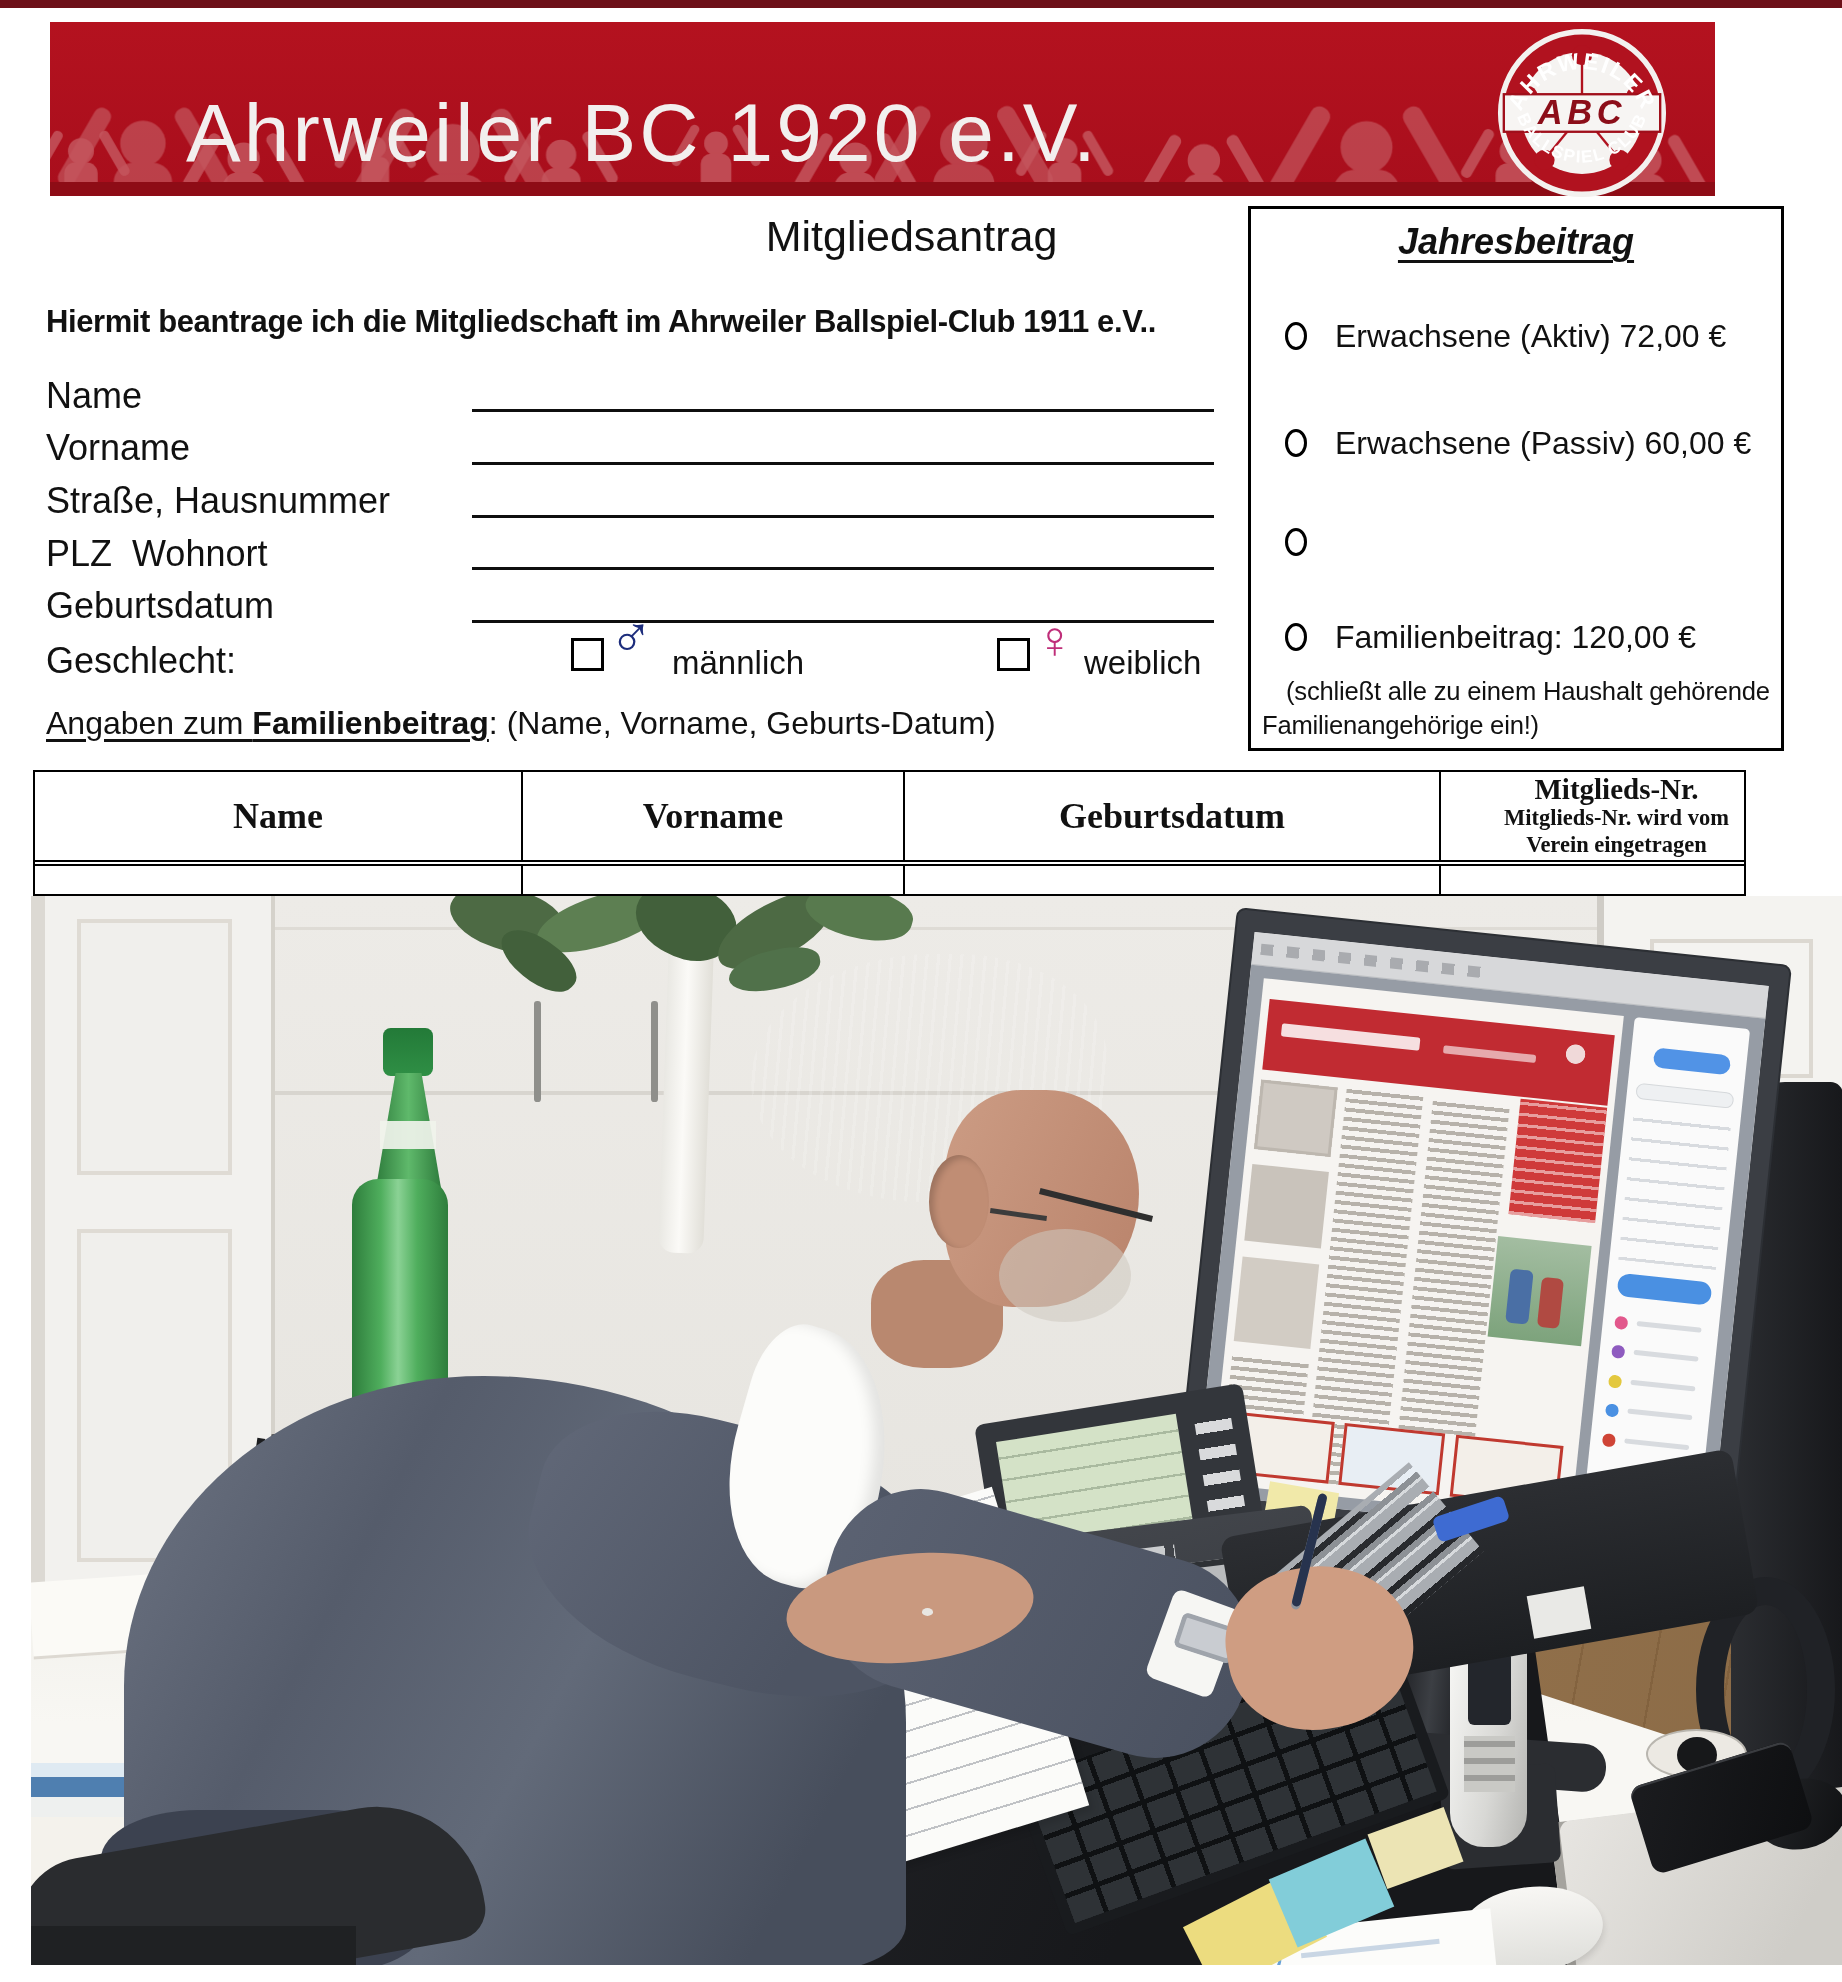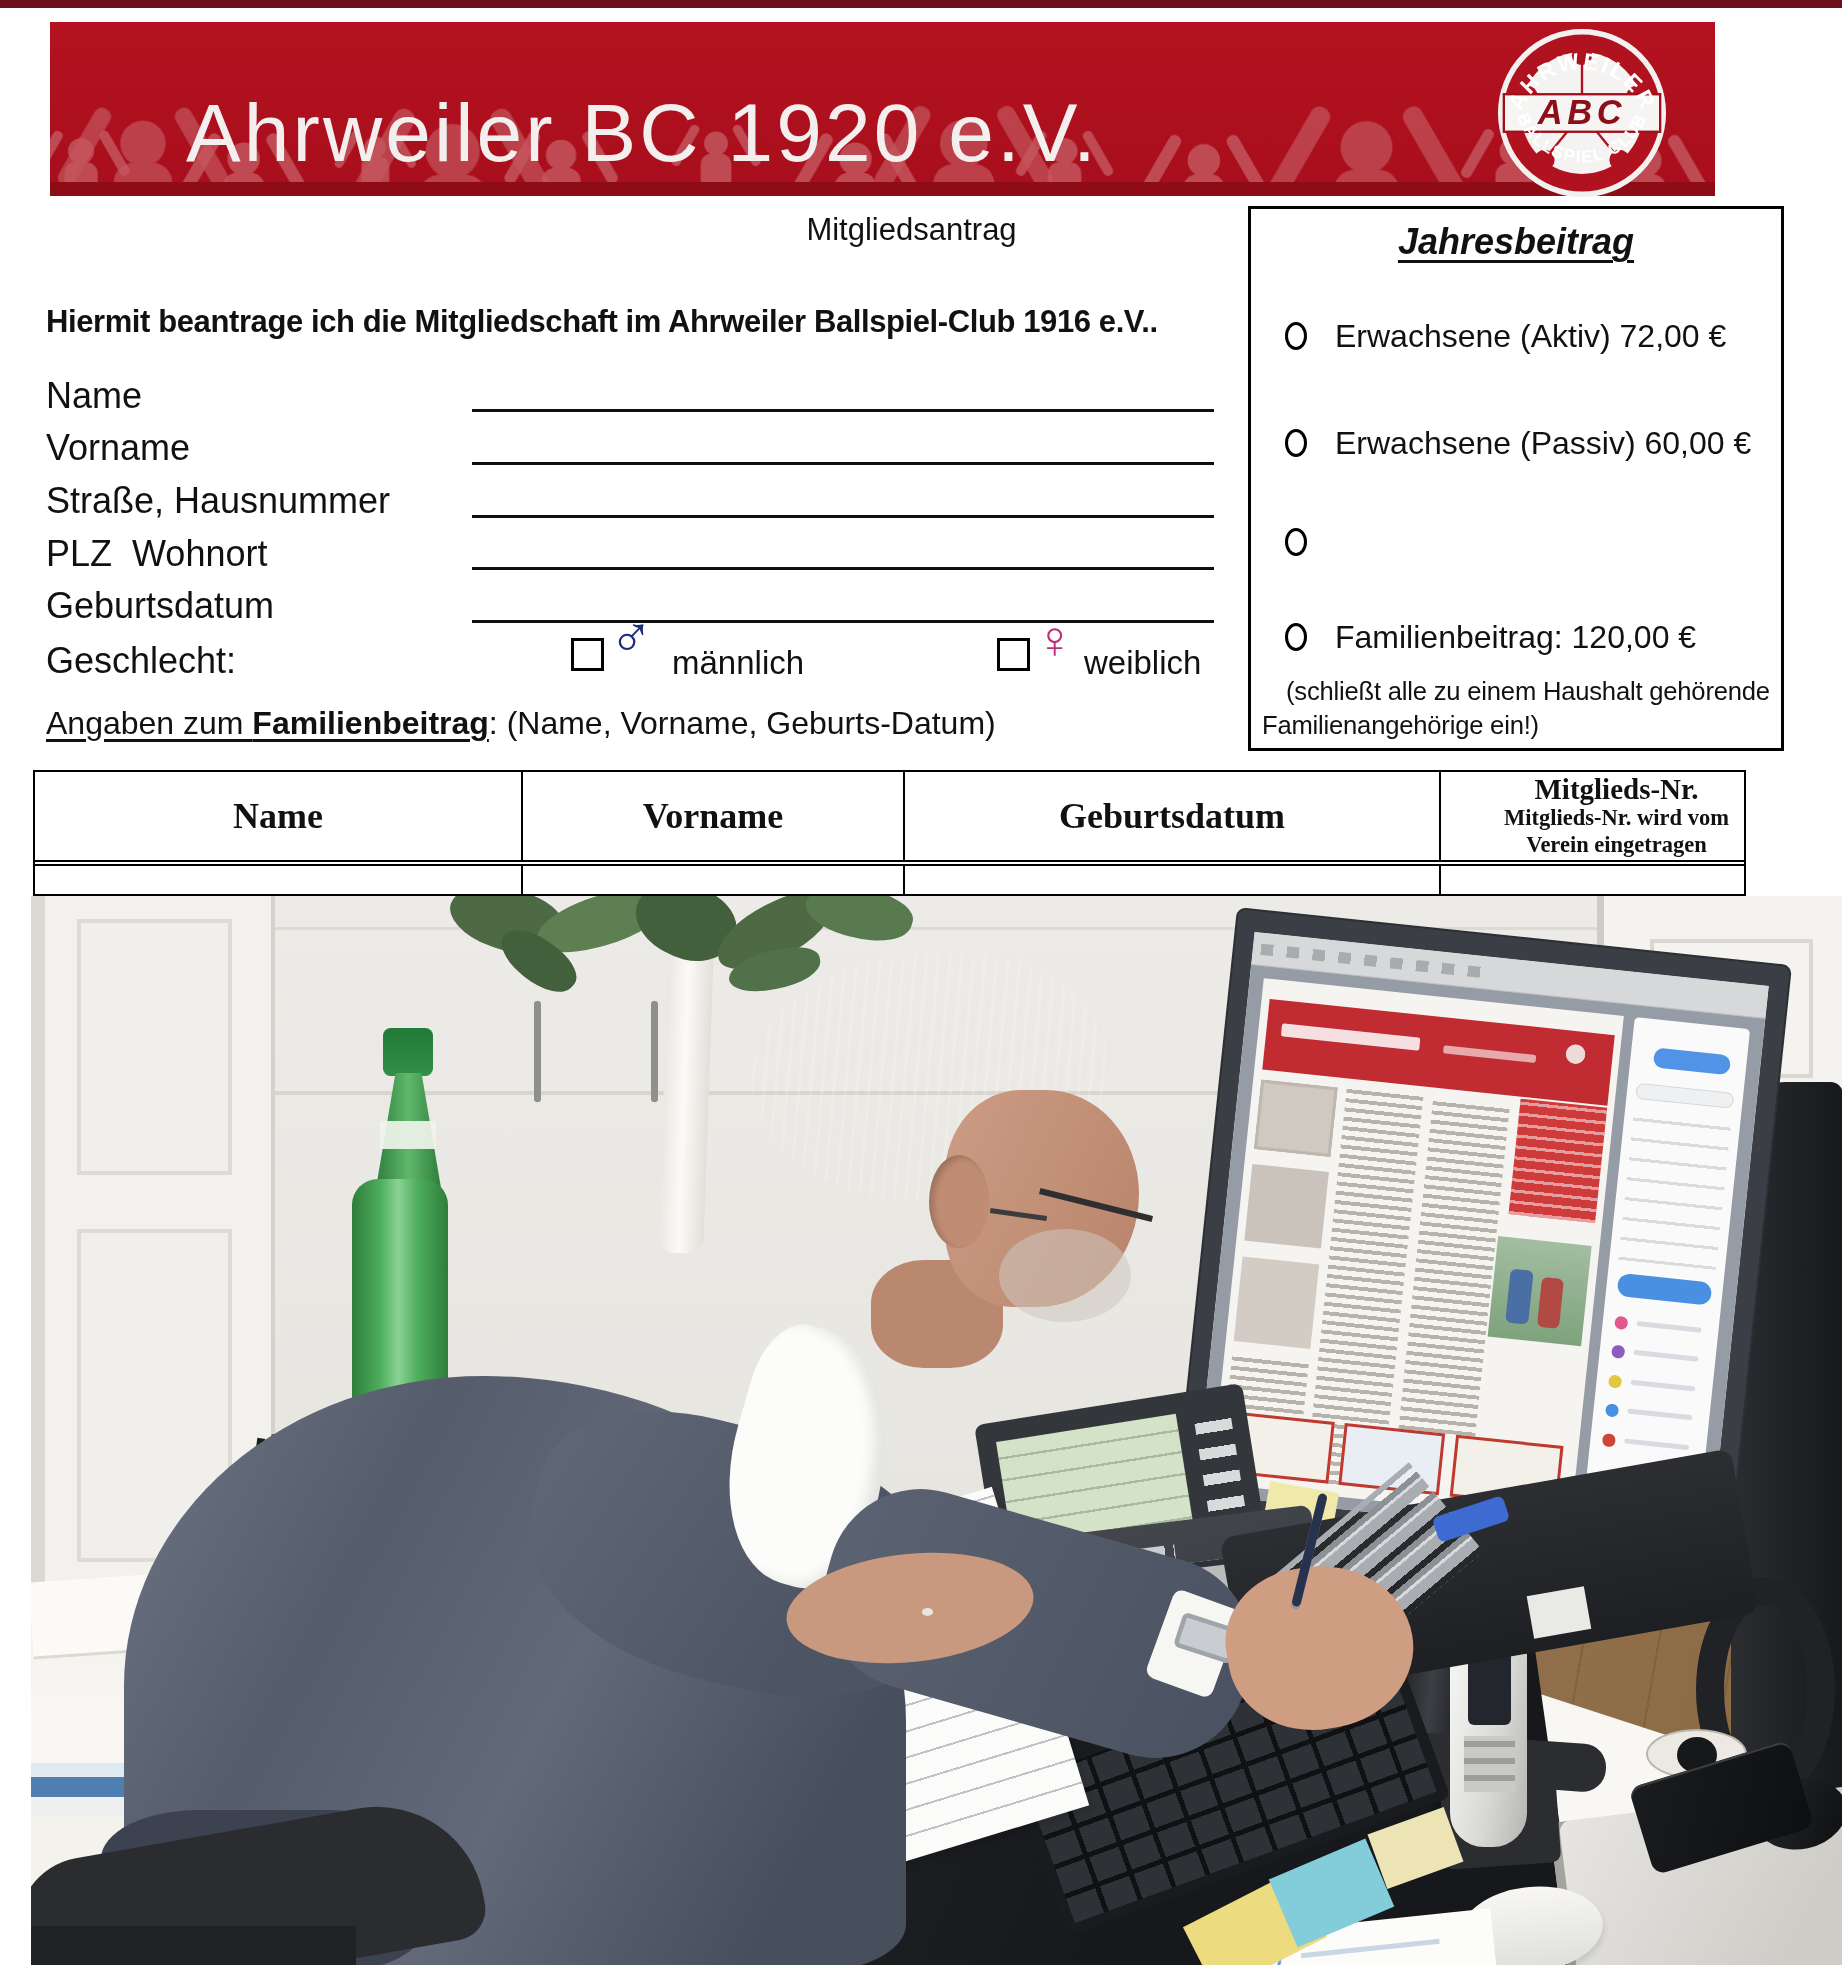--- a/index.html
+++ b/index.html
@@ -13,21 +13,21 @@
   
   .banner{position:absolute;left:50px;top:22px;width:1665px;height:173px;
           background:linear-gradient(180deg,#b4121f,#a80e1c);overflow:visible;}
   .banner-bottom{position:absolute;left:0;top:160px;width:1665px;height:14px;background:#8e0c16;}
   .crowd{position:absolute;left:0;bottom:4.6px;}
   .banner-title{position:absolute;left:136px;top:64px;font-size:82px;letter-spacing:3.1px;
                 color:#f2efee;white-space:nowrap;}
   .logo{position:absolute;left:1446px;top:4.6px;width:172px;height:172px;}
 
   
-  .heading{position:absolute;left:447px;top:212px;width:929px;text-align:center;font-size:31px;}
+  .heading{position:absolute;left:447px;top:212px;width:929px;text-align:center;font-size:43px;}
   .intro{position:absolute;left:46px;top:304px;font-size:31px;font-weight:bold;letter-spacing:-0.4px;white-space:nowrap;}
 
   
   .f-label{position:absolute;left:46px;font-size:36px;white-space:nowrap;}
   .fl0{top:375px;} .fl1{top:427px;} .fl2{top:480px;} .fl3{top:533px;} .fl4{top:585px;}
   .uline{position:absolute;left:472px;width:742px;height:4.6px;border-bottom:3.1px solid #0f0f0f;}
   .ul0{top:407px;} .ul1{top:460px;} .ul2{top:513px;} .ul3{top:565px;} .ul4{top:618px;}
 
   .g-label{position:absolute;left:46px;top:640px;font-size:36px;}
   .cbox{position:absolute;width:33px;height:33px;border:3.1px solid #000;background:#fff;}
@@ -329,21 +329,21 @@
       <text font-family="Liberation Sans, sans-serif" font-size="29" font-weight="bold" fill="#ffffff" letter-spacing="3">
         <textPath href="#arcTop" startOffset="50%" text-anchor="middle">AHRWEILER</textPath>
       </text>
       <text font-family="Liberation Sans, sans-serif" font-size="22" font-weight="bold" fill="#ffffff" letter-spacing="2">
         <textPath href="#arcBot" startOffset="50%" text-anchor="middle">BALLSPIEL CLUB</textPath>
       </text>
     </svg>
   </div>
 
   <div class="heading">Mitgliedsantrag</div>
-  <div class="intro">Hiermit beantrage ich die Mitgliedschaft im Ahrweiler Ballspiel-Club 1916 e.V..</div>
+  <div class="intro">Hiermit beantrage ich die Mitgliedschaft im Ahrweiler Ballspiel-Club 1911 e.V..</div>
 
   <div class="f-label fl0">Name</div>
   <div class="f-label fl1">Vorname</div>
   <div class="f-label fl2">Straße, Hausnummer</div>
   <div class="f-label fl3">PLZ&nbsp; Wohnort</div>
   <div class="f-label fl4">Geburtsdatum</div>
   <div class="uline ul0"></div>
   <div class="uline ul1"></div>
   <div class="uline ul2"></div>
   <div class="uline ul3"></div>

